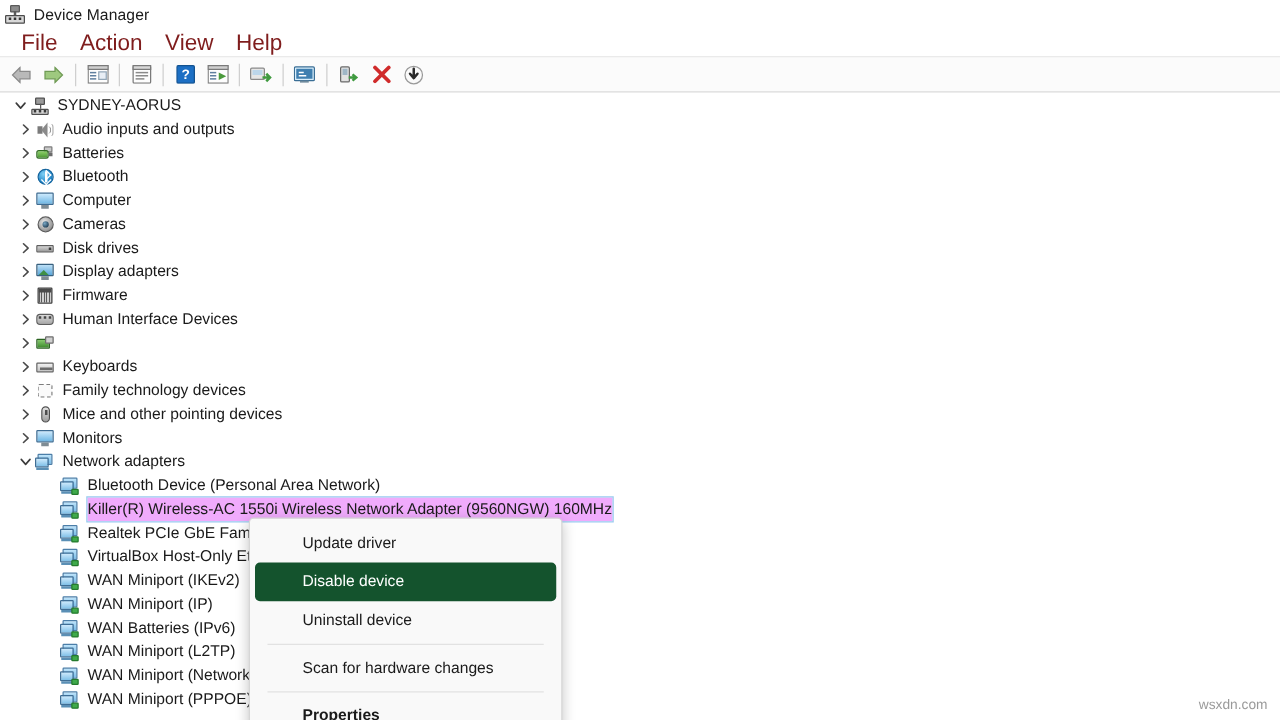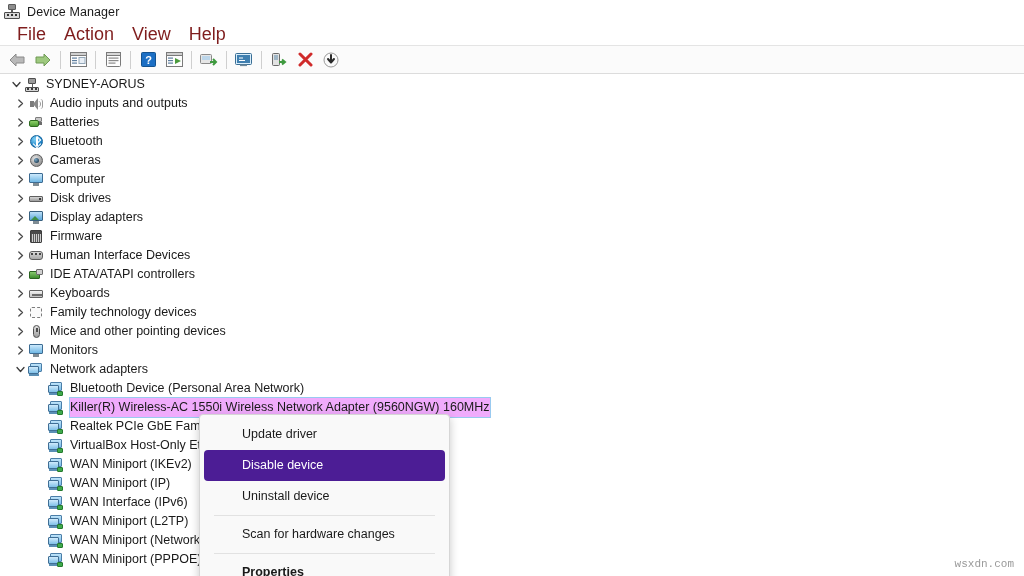--- a/index.html
+++ b/index.html
@@ -488,38 +488,38 @@
     line-height: 31px;
     padding: 0 12px 0 38px;
     font-size: 12.5px;
     color: #1a1a1a;
     white-space: nowrap;
     cursor: default;
     margin: 0 4px;
     border-radius: 4px;
   }
   .ctx-item.highlight {
-    background: #4c1d95;
+    background: #14532d;
     color: #ffffff;
   }
   .ctx-item.bold { font-weight: bold; }
   .ctx-sep {
     height: 1px;
     background: #e2e2e2;
     margin: 3px 14px;
   }
 
   
   #watermark {
     position: absolute;
     right: 10px;
     bottom: 6px;
     font-size: 11px;
     color: #9a9a9a;
-    font-family: Liberation Mono, monospace;
+    font-family: Liberation Sans, sans-serif;
     z-index: 40;
     text-align: right;
   }
 </style>
 </head>
 <body>
 
 <div id="titlebar">
   <span class="win-icon">
     <span class="ic-top"></span>
@@ -714,40 +714,40 @@
     <span class="label">Bluetooth</span>
   </div>
 
   <div class="row ind1">
     <span class="chev">
       <svg width="9" height="9" viewBox="0 0 9 9">
           <path d="M2.8,1 L6.5,4.5 L2.8,8" fill="none" stroke="#4a4a4a" stroke-width="1.3" stroke-linecap="round" stroke-linejoin="round"></path>
         </svg>
     </span>
     <span class="ticon">
+      <span class="ico-monitor">
+          <span class="scr"></span>
+          <span class="stand"></span>
+        </span>
+    </span>
+    <span class="label">Computer</span>
+  </div>
+
+  <div class="row ind1">
+    <span class="chev">
+      <svg width="9" height="9" viewBox="0 0 9 9">
+          <path d="M2.8,1 L6.5,4.5 L2.8,8" fill="none" stroke="#4a4a4a" stroke-width="1.3" stroke-linecap="round" stroke-linejoin="round"></path>
+        </svg>
+    </span>
+    <span class="ticon">
       <span class="ico-camera">
           <span class="lens"></span>
         </span>
     </span>
     <span class="label">Cameras</span>
-  </div>
-
-  <div class="row ind1">
-    <span class="chev">
-      <svg width="9" height="9" viewBox="0 0 9 9">
-          <path d="M2.8,1 L6.5,4.5 L2.8,8" fill="none" stroke="#4a4a4a" stroke-width="1.3" stroke-linecap="round" stroke-linejoin="round"></path>
-        </svg>
-    </span>
-    <span class="ticon">
-      <span class="ico-monitor">
-          <span class="scr"></span>
-          <span class="stand"></span>
-        </span>
-    </span>
-    <span class="label">Computer</span>
   </div>
 
   <div class="row ind1">
     <span class="chev">
       <svg width="9" height="9" viewBox="0 0 9 9">
           <path d="M2.8,1 L6.5,4.5 L2.8,8" fill="none" stroke="#4a4a4a" stroke-width="1.3" stroke-linecap="round" stroke-linejoin="round"></path>
         </svg>
     </span>
     <span class="ticon">
       <span class="ico-disk">
@@ -809,21 +809,20 @@
       <svg width="9" height="9" viewBox="0 0 9 9">
           <path d="M2.8,1 L6.5,4.5 L2.8,8" fill="none" stroke="#4a4a4a" stroke-width="1.3" stroke-linecap="round" stroke-linejoin="round"></path>
         </svg>
     </span>
     <span class="ticon">
       <span class="ico-ide">
           <span class="board"></span>
           <span class="chip"></span>
         </span>
     </span>
-    <span class="label">IDE ATA/ATAPI controllers</span>
   </div>
 
   <div class="row ind1">
     <span class="chev">
       <svg width="9" height="9" viewBox="0 0 9 9">
           <path d="M2.8,1 L6.5,4.5 L2.8,8" fill="none" stroke="#4a4a4a" stroke-width="1.3" stroke-linecap="round" stroke-linejoin="round"></path>
         </svg>
     </span>
     <span class="ticon">
       <span class="ico-keyboard">
@@ -964,21 +963,21 @@
 
   <div class="row ind2">
     <span class="ticon">
       <span class="ico-net">
           <span class="scr"></span>
           <span class="scr2"></span>
           <span class="base"></span>
           <span class="plug"></span>
         </span>
     </span>
-    <span class="label-wrap"><span class="label">WAN Interface (IPv6)</span></span>
+    <span class="label-wrap"><span class="label">WAN Batteries (IPv6)</span></span>
   </div>
 
   <div class="row ind2">
     <span class="ticon">
       <span class="ico-net">
           <span class="scr"></span>
           <span class="scr2"></span>
           <span class="base"></span>
           <span class="plug"></span>
         </span>

